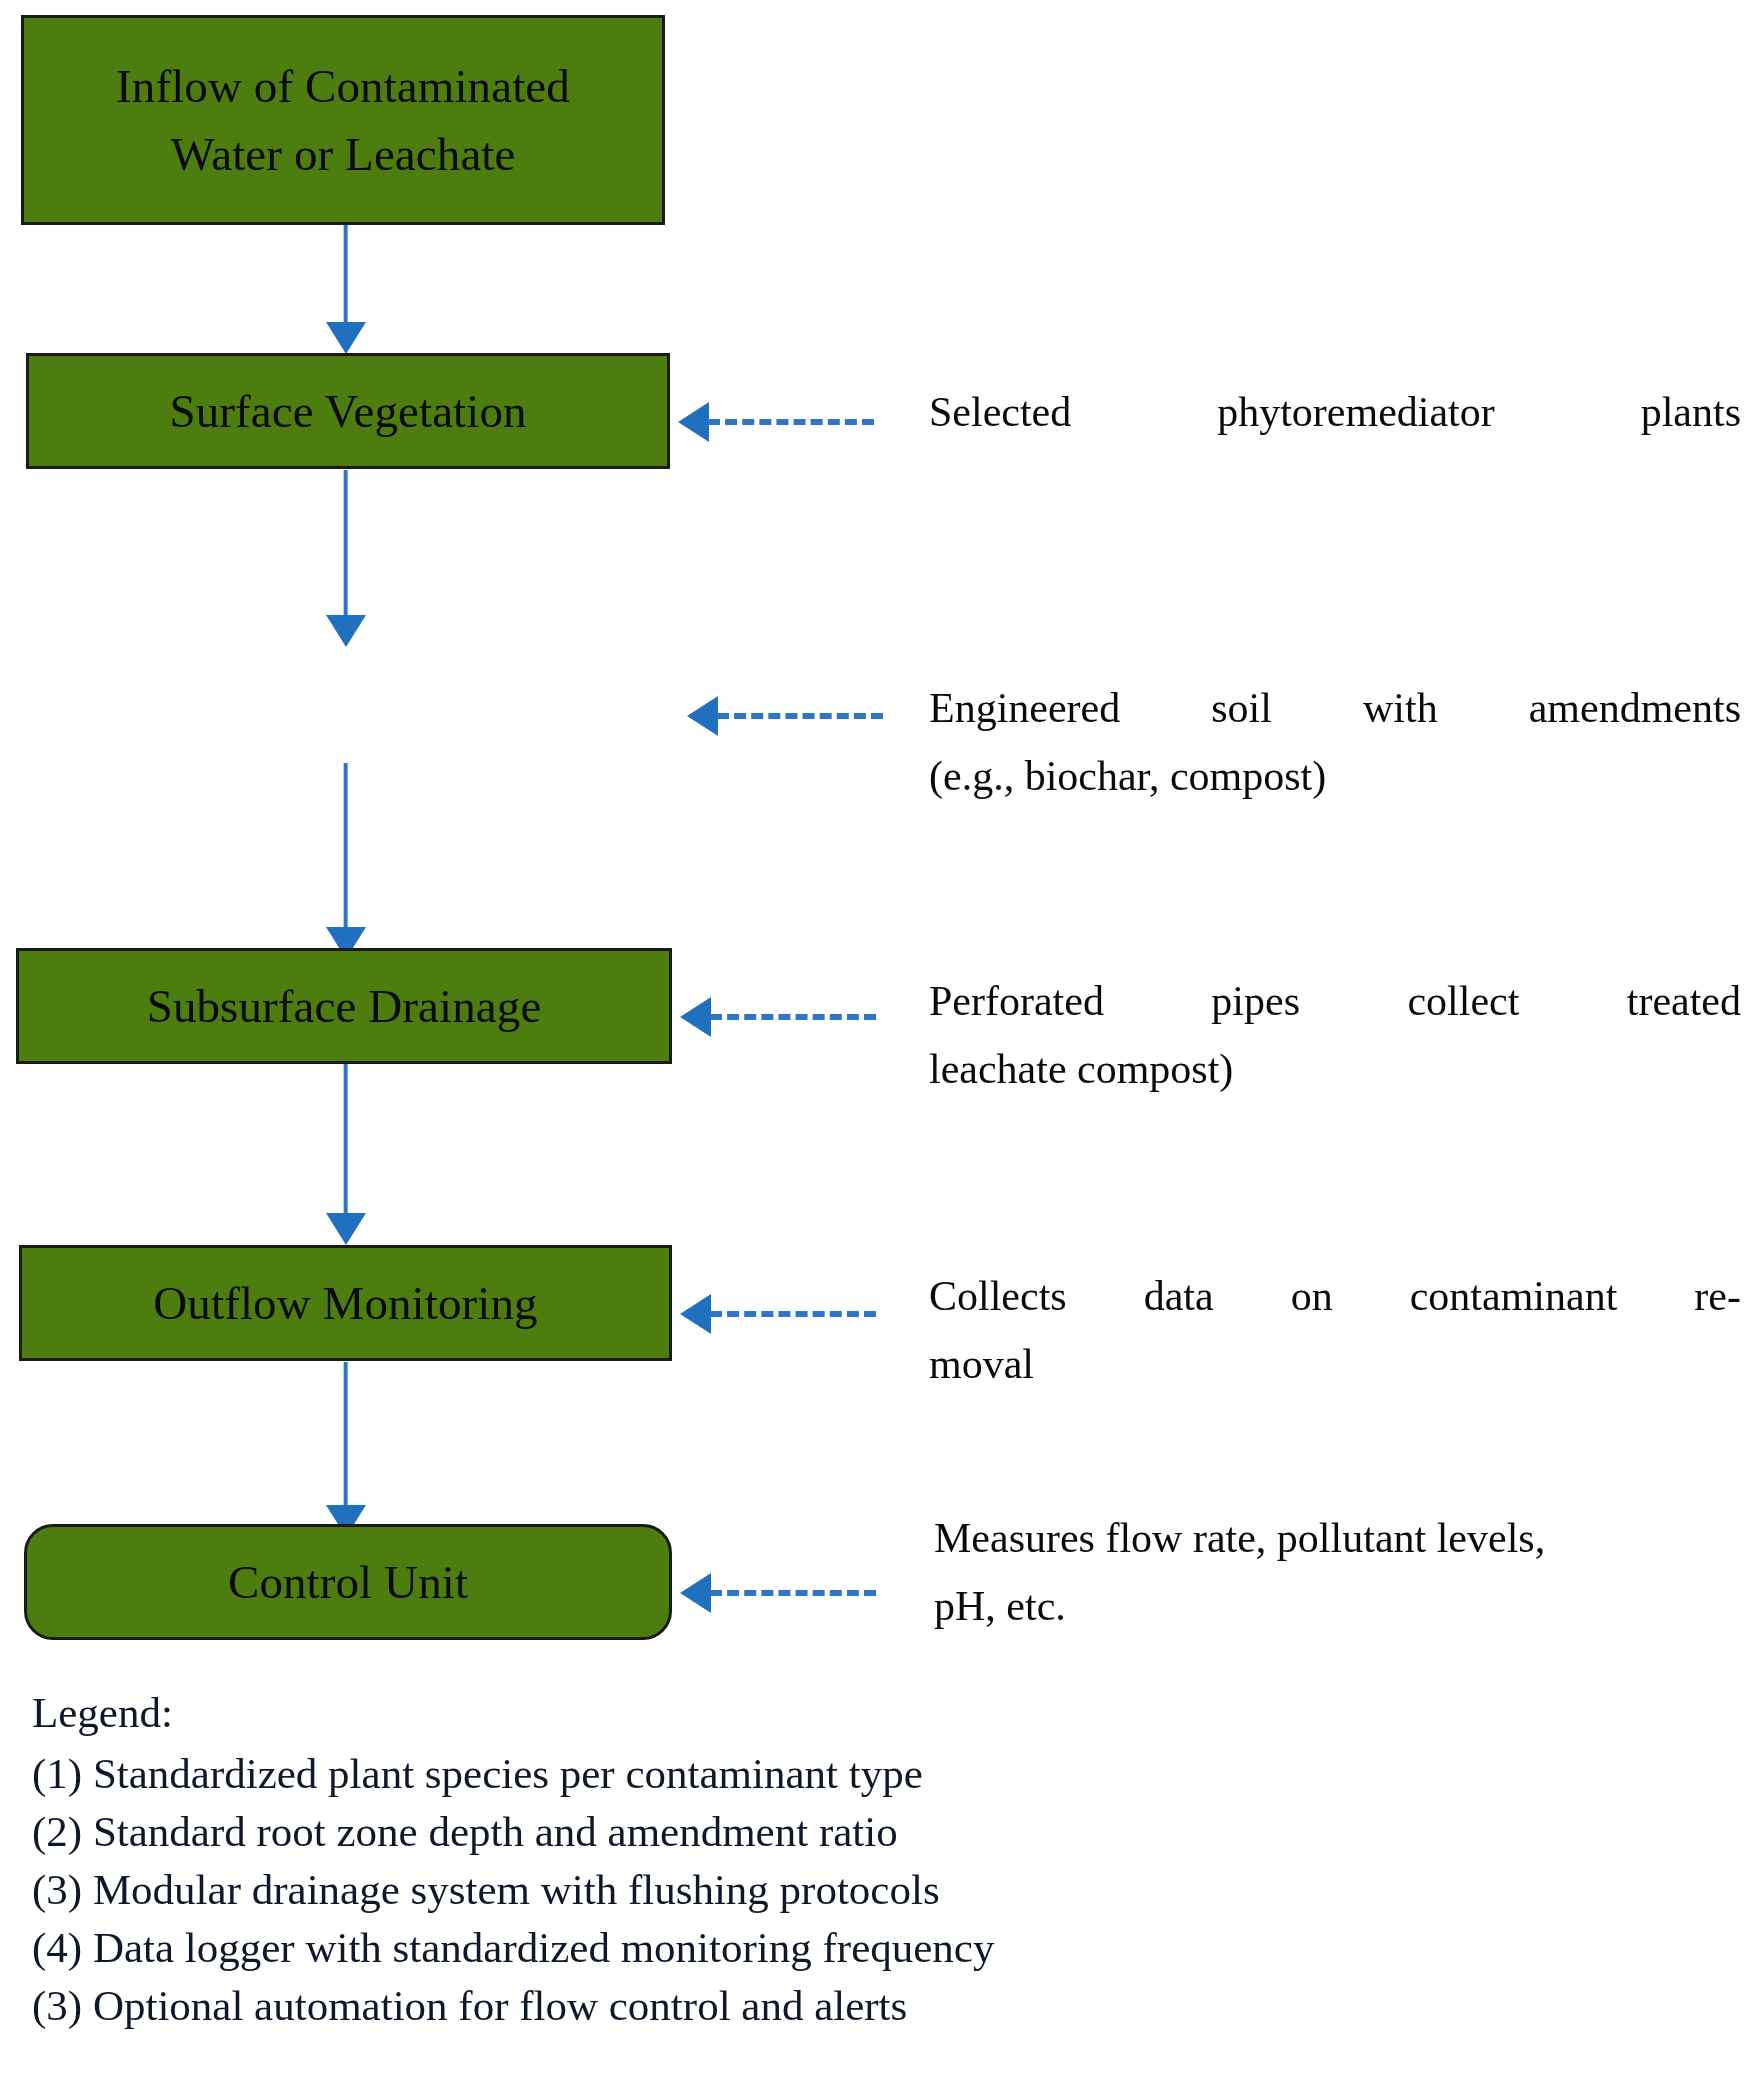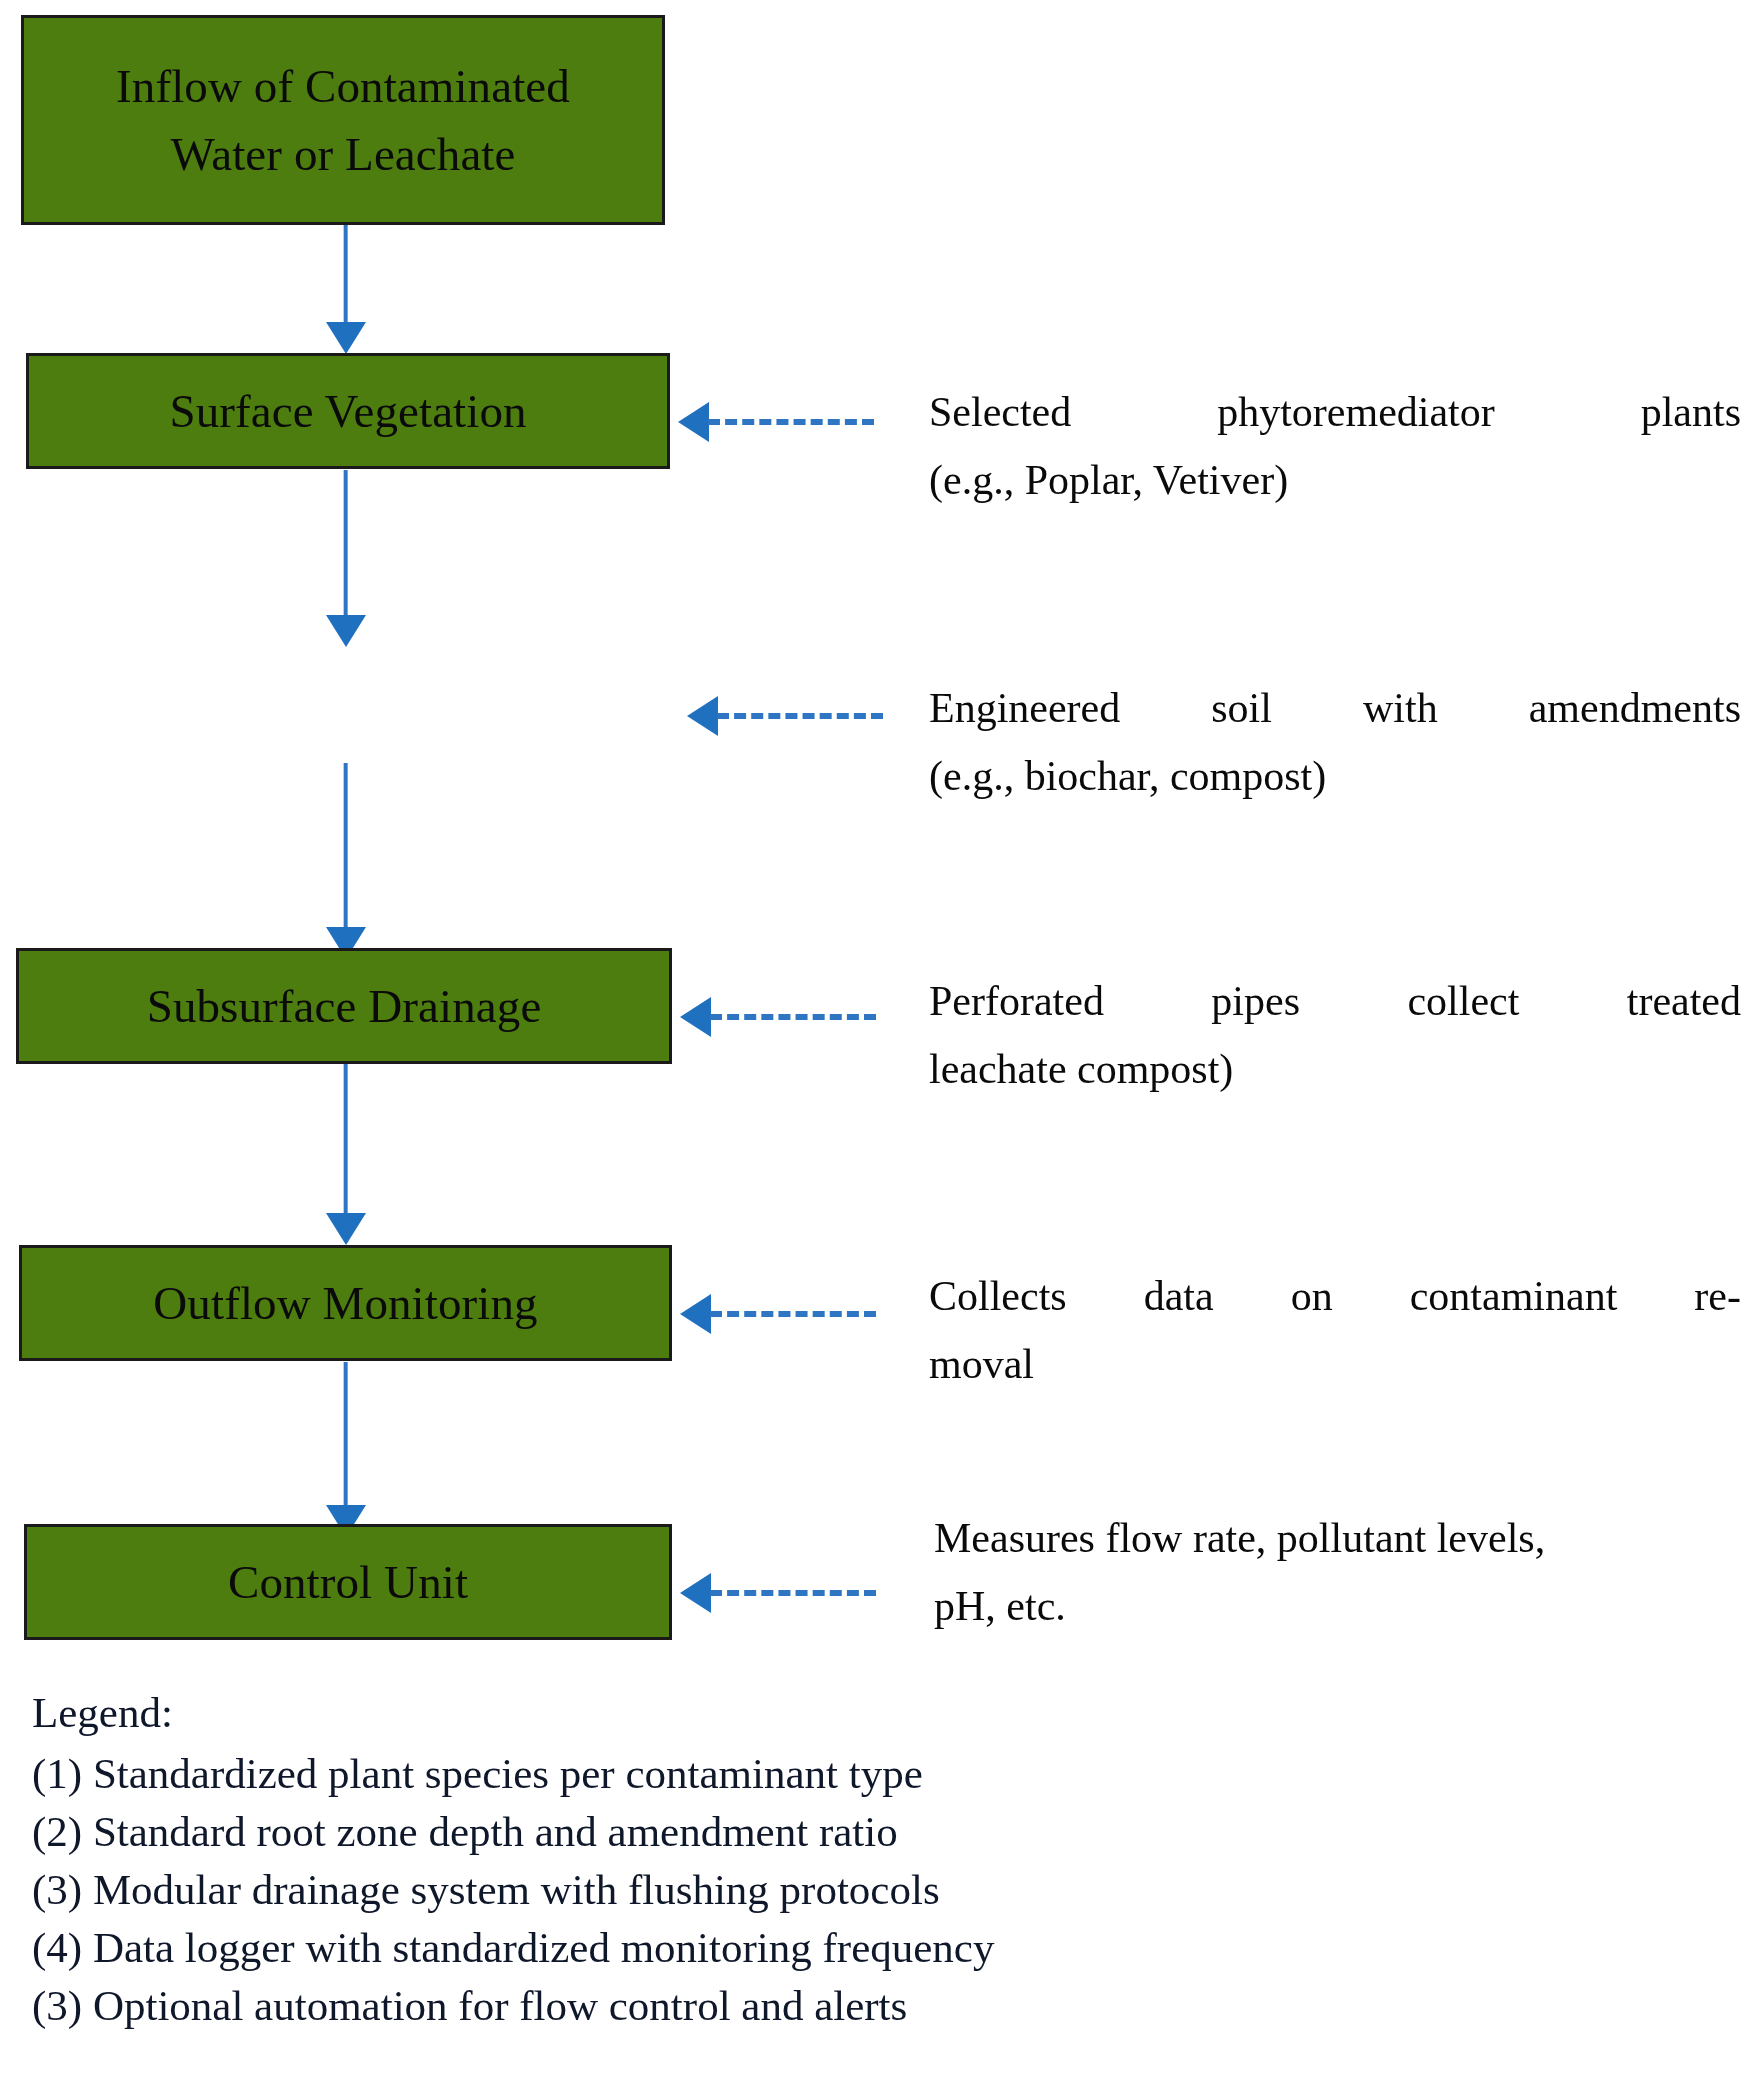--- a/index.html
+++ b/index.html
@@ -142,21 +142,20 @@
     <div class="node-label">Surface Vegetation</div>
   </div>
 
   <div class="h-arrow" style="left:678px; top:401px; width:196px;">
     <div class="h-head"></div>
     <div class="h-dash"></div>
   </div>
 
   <div class="annotation" style="left:929px; top:378px; width:812px;">
     <span class="ann-line j">Selected   phytoremediator   plants</span>
-    <span class="ann-line">(e.g., Poplar, Vetiver)</span>
   </div>
 
   <div class="v-connector" style="left:315px; top:470px; width:61px; height:177px;">
     <div class="v-line" style="height:149px;"></div>
     <div class="v-head"></div>
   </div>
 
 
   <div class="h-arrow" style="left:687px; top:695px; width:196px;">
     <div class="h-head"></div>
@@ -204,21 +203,21 @@
   <div class="annotation" style="left:929px; top:1262px; width:812px;">
     <span class="ann-line j">Collects   data   on   contaminant   re-</span>
     <span class="ann-line">moval</span>
   </div>
 
   <div class="v-connector" style="left:315px; top:1362px; width:61px; height:175px;">
     <div class="v-line" style="height:146px;"></div>
     <div class="v-head"></div>
   </div>
 
-  <div class="node-box" style="left:24px; top:1524px; width:648px; height:116px;">
+  <div class="node-box" style="left:24px; top:1524px; width:648px; height:116px;border-radius:29px;">
     <div class="node-label">Control Unit</div>
   </div>
 
   <div class="h-arrow" style="left:680px; top:1572px; width:196px;">
     <div class="h-head"></div>
     <div class="h-dash"></div>
   </div>
 
   <div class="annotation" style="left:934px; top:1504px; width:822px;">
     <span class="ann-line">Measures flow rate, pollutant levels,</span>

